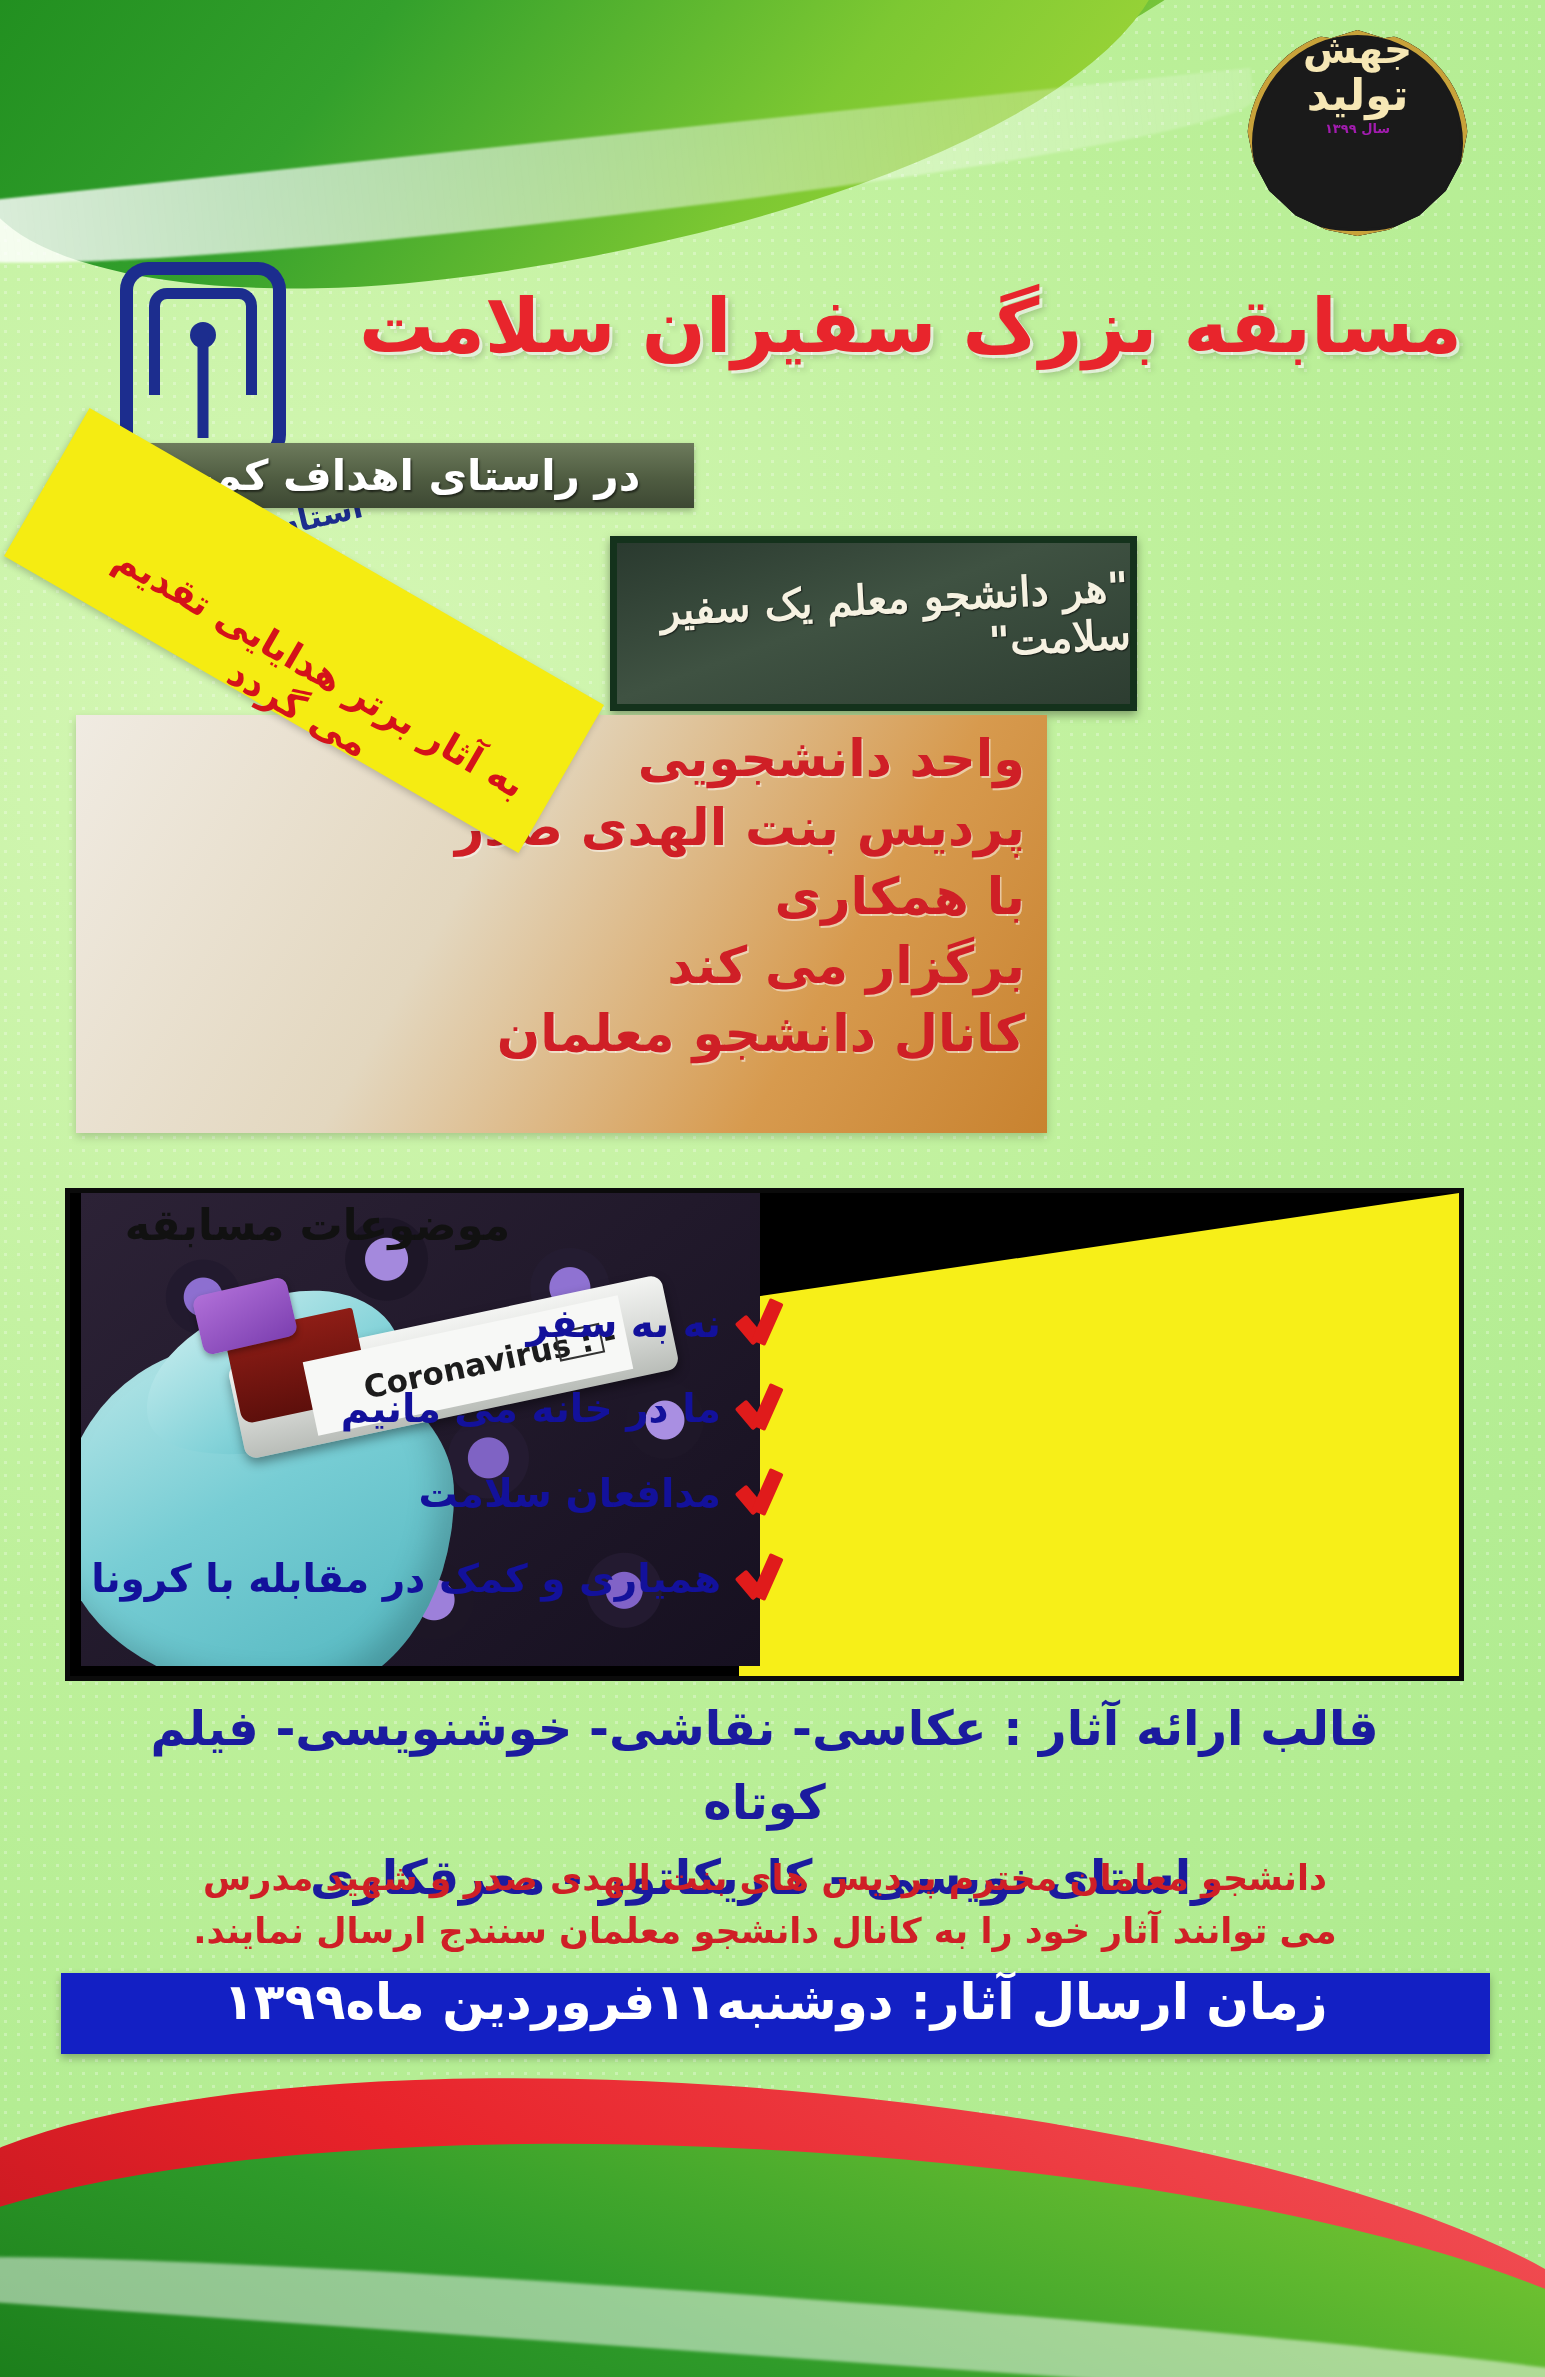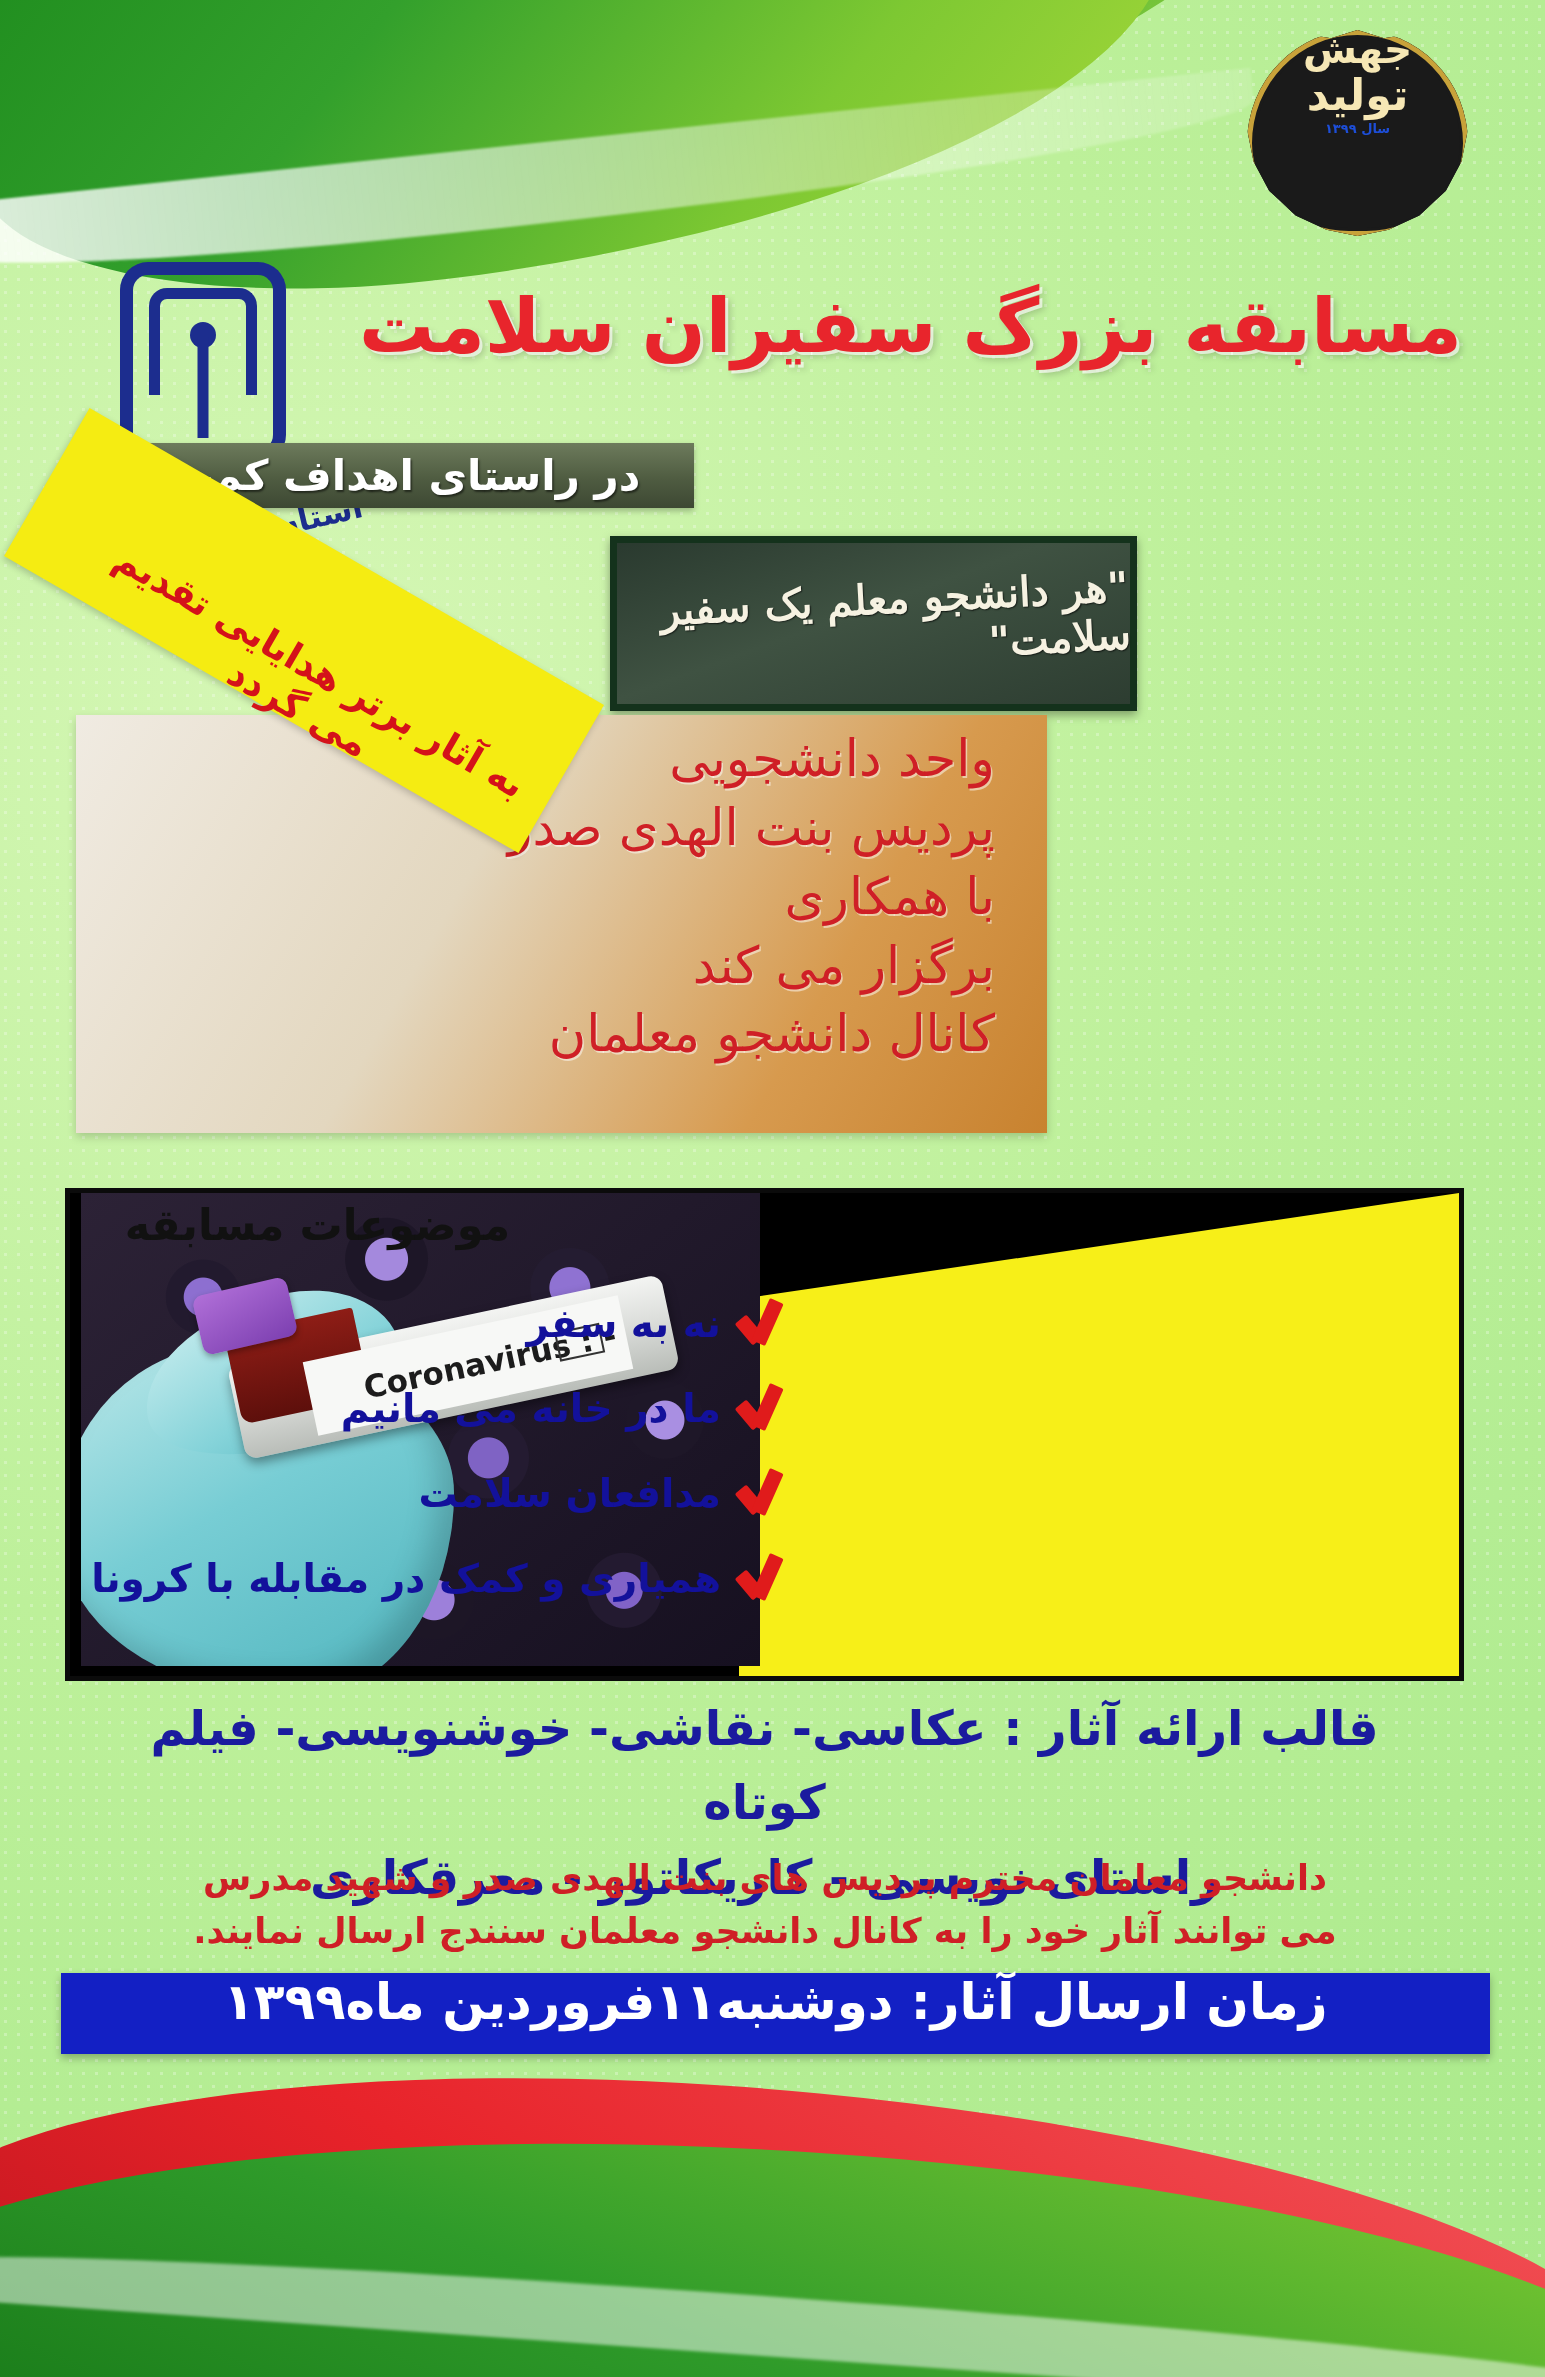--- a/index.html
+++ b/index.html
@@ -120,21 +120,21 @@
     flex-direction: column;
     align-items: center;
     gap: 2px;
     color: #f4e3b0;
     font-weight: bold;
     text-align: center;
     line-height: 1.05;
   }
   .seal-line1 { font-size: 39px; color: #f6e7b5; letter-spacing: -1px; }
   .seal-line2 { font-size: 43px; color: #f6e7b5; letter-spacing: -1px; }
-  .seal-year  { font-size: 13px; color: #1d4ed8; margin-top: 2px; }
+  .seal-year  { font-size: 13px; color: #a21caf; margin-top: 2px; }
 
   
   .univ-logo {
     position: absolute;
     top: 262px;
     left: 91px;
     width: 282px;
     height: 382px;
     color: #1c2d8e;
   }
@@ -263,26 +263,26 @@
     top: 715px;
     right: 498px;
     width: 971px;
     height: 418px;
     background: linear-gradient(120deg, #f0ebe2 0%, #e3d7bf 40%, #d79a4e 75%, #c8822f 100%);
     box-shadow: 0 4px 9px rgba(0,0,0,.18);
   }
   .organizer-text {
     position: absolute;
     top: 725px;
-    right: 530px;
+    right: 500px;
     width: 921px;
     padding-right: 20px;
     color: #cf1f26;
     font-size: 51px;
-    font-weight: normal;
+    font-weight: bold;
     line-height: 1.35;
     text-shadow: 1.5px 1.5px 0 rgba(255,255,255,.5);
   }
 
   
   .ribbon {
     position: absolute;
     top: 705px;
     right: 941px;
     width: 594px;

